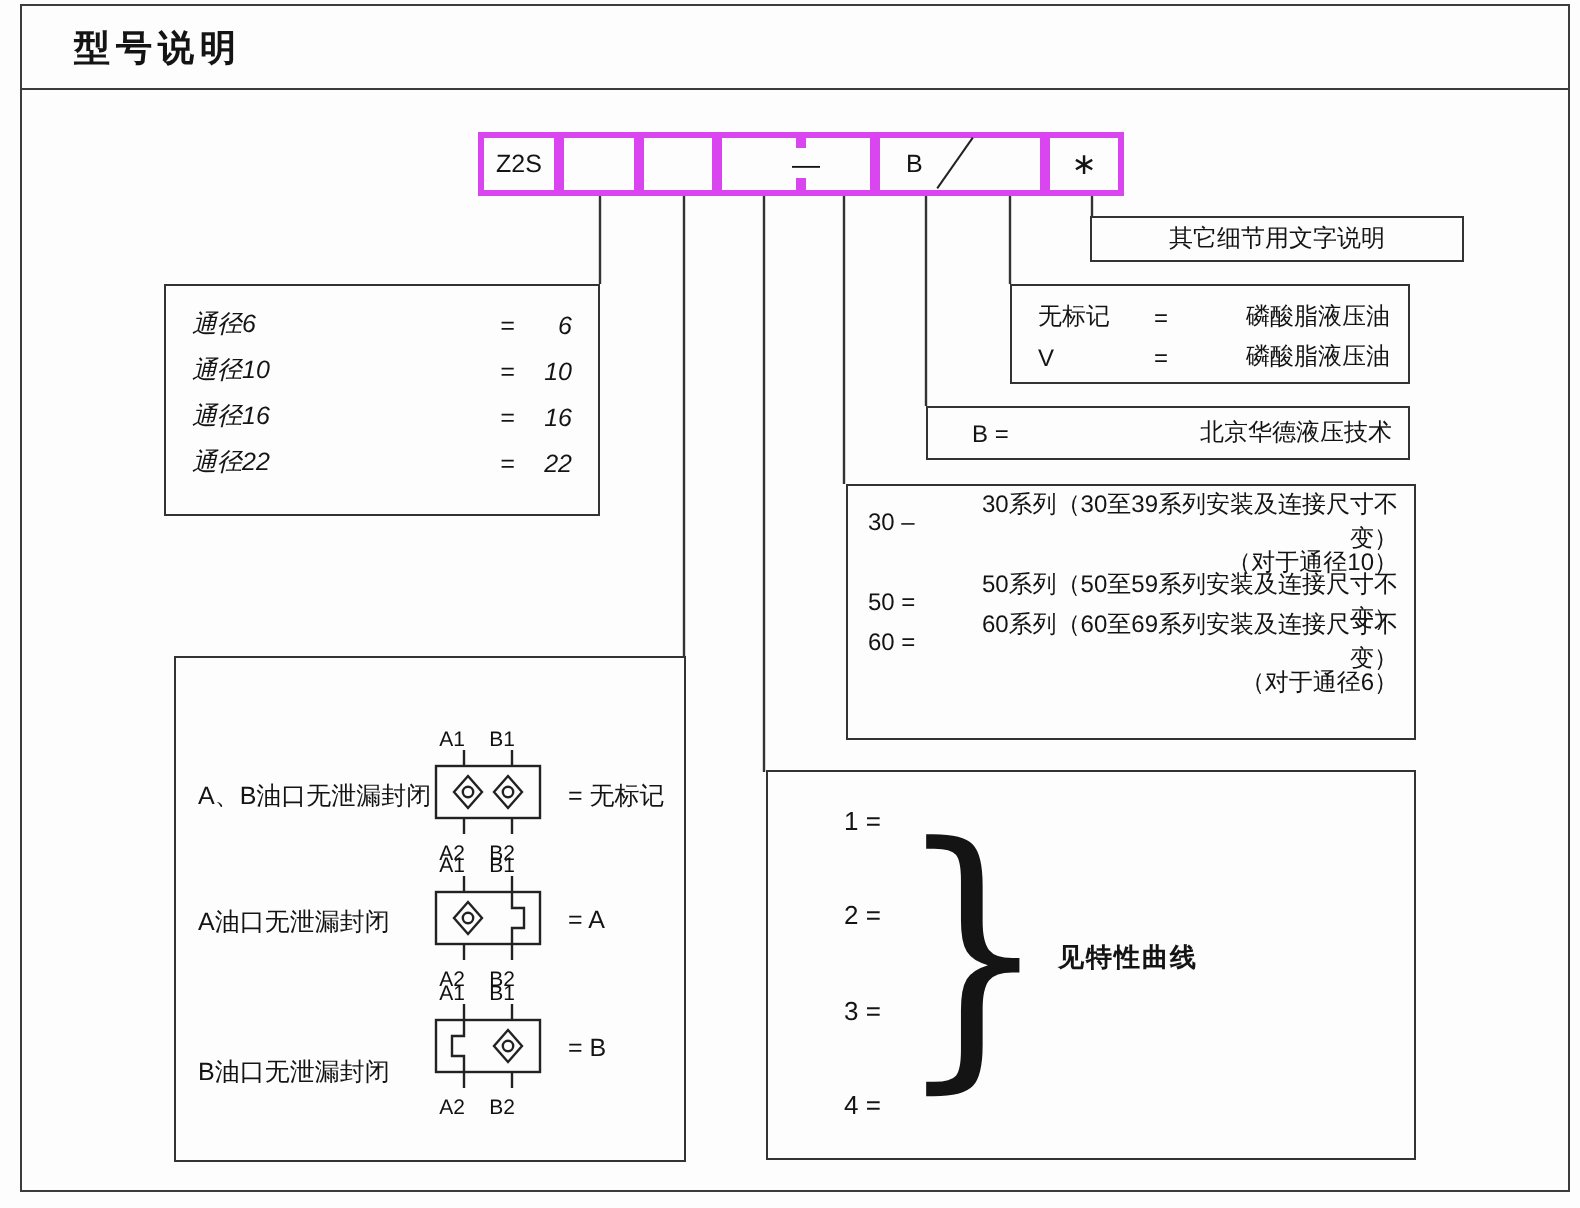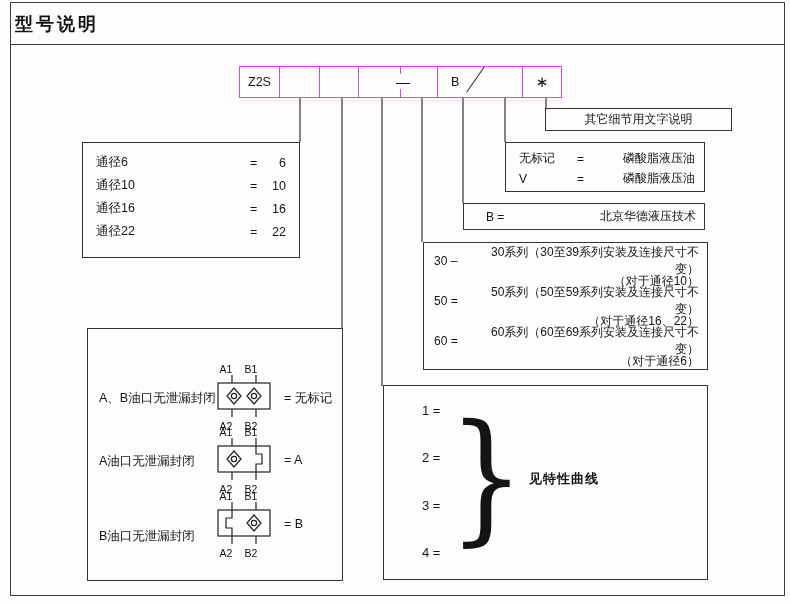--- a/index.html
+++ b/index.html
@@ -2,47 +2,47 @@
 <html><head>
 <meta charset="utf-8">
 <style>
   html,body{margin:0;padding:0;background:#fff;}
   .page{
     position:relative;width:790px;height:604px;background:#fdfdfd;
     font-family:"Liberation Sans","DejaVu Sans",sans-serif;color:#141414;overflow:hidden;
   }
   .frame{position:absolute;left:10px;top:2px;width:773px;height:592px;border:1px solid #3c3c3c;}
   .title-divider{position:absolute;left:10px;top:44px;width:775px;height:0;border-top:1px solid #3c3c3c;}
-  .page-title{position:absolute;left:15px;top:12px;font-size:18px;font-weight:bold;letter-spacing:3px;}
+  .page-title{position:absolute;left:37px;top:12px;font-size:18px;font-weight:bold;letter-spacing:3px;}
 
   svg.overlay{position:absolute;left:0;top:0;width:790px;height:604px;pointer-events:none;}
 
   
   .code-row{position:absolute;left:239px;top:66px;display:flex;}
   .code-cell{
-    box-sizing:border-box;height:32px;border:1px solid #d946ef;margin-left:-1px;background:#fdfdfd;
+    box-sizing:border-box;height:32px;border:3px solid #d946ef;margin-left:-1px;background:#fdfdfd;
     display:flex;align-items:center;justify-content:center;font-size:12.5px;position:relative;
   }
   .code-cell:first-child{margin-left:0;}
   .c1{width:41px;} .c2{width:41px;} .c3{width:40px;} .c4{width:43px;} .c5{width:38px;}
   .c6{width:86px;justify-content:flex-start;padding-left:13px;}
   .c7{width:40px;font-size:15px;}
   .dash-mark{
     position:absolute;left:391px;top:74px;width:24px;height:15px;background:#fdfdfd;z-index:5;
     display:flex;align-items:center;justify-content:center;font-size:14px;
   }
   .slash{
     position:absolute;left:22px;top:12px;width:31px;height:0;border-top:1.4px solid #222;
     transform:rotate(-55deg);transform-origin:center;
   }
 
   
   .xbox{position:absolute;box-sizing:border-box;border:1px solid #333;background:#fdfdfd;font-size:12px;}
 
-  .size-box{left:82px;top:142px;width:218px;height:116px;padding:8px 13px 0 13px;font-size:12.5px;}
+  .size-box{left:82px;top:142px;width:218px;height:116px;padding:8px 13px 0 13px;font-size:12.5px;font-style:italic;}
   .size-row{display:flex;justify-content:space-between;height:23px;align-items:center;}
   .size-val{width:36px;display:flex;justify-content:space-between;}
 
   .other-box{left:545px;top:108px;width:187px;height:23px;display:flex;align-items:center;justify-content:center;}
 
   .oil-box{left:505px;top:142px;width:200px;height:50px;padding:6px 9px 0 13px;}
   .oil-row{display:flex;height:19px;align-items:center;margin-bottom:1px;gap:16px;}
   .oil-key{width:42px;}
   .oil-val{margin-left:auto;}
 
@@ -175,24 +175,20 @@
       <span class="series-key">30 –</span>
       <span class="series-text">30系列（30至39系列安装及连接尺寸不变）</span>
     </div>
     <div class="series-row">
       <span class="series-key"></span>
       <span class="series-text">（对于通径10）</span>
     </div>
     <div class="series-row">
       <span class="series-key">50 =</span>
       <span class="series-text">50系列（50至59系列安装及连接尺寸不变）</span>
-    </div>
-    <div class="series-row">
-      <span class="series-key"></span>
-      <span class="series-text">（对于通径16、22）</span>
     </div>
     <div class="series-row">
       <span class="series-key">60 =</span>
       <span class="series-text">60系列（60至69系列安装及连接尺寸不变）</span>
     </div>
     <div class="series-row">
       <span class="series-key"></span>
       <span class="series-text">（对于通径6）</span>
     </div>
   </div>

